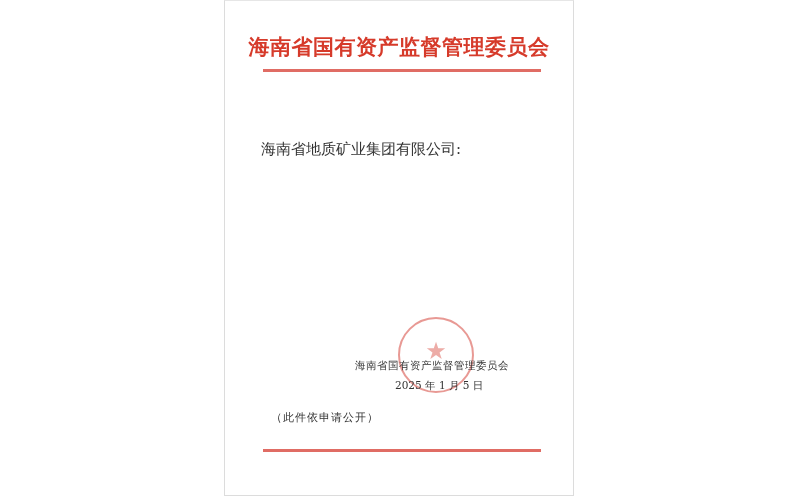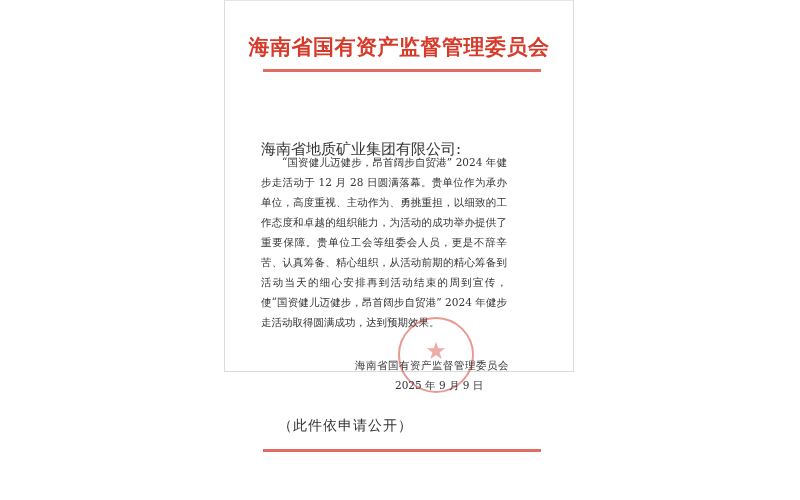--- a/index.html
+++ b/index.html
@@ -6,21 +6,21 @@
   body {
     width: 800px; height: 500px;
     background: #ffffff;
     position: relative;
     overflow: hidden;
     font-family: "DejaVu Serif", "Liberation Serif", serif;
   }
   .page {
     position: absolute;
     left: 224px; top: 0px;
-    width: 350px; height: 372px;
+    width: 350px; height: 496px;
     background: #ffffff;
     border: 1px solid #dcdcdc;
     border-top: 1px solid #e6e6e6;
     box-sizing: border-box;
   }
   .header-title {
     position: absolute;
     left: 0; width: 100%;
     top: 33px;
     text-align: center;
@@ -100,43 +100,41 @@
     letter-spacing: 0.5px;
   }
   .date {
     position: absolute;
     left: 170px; top: 378px;
     font-size: 10.5px;
     color: #333;
   }
   .note {
     position: absolute;
-    left: 53px; top: 409px;
-    font-size: 14px;
+    left: 46px; top: 409px;
+    font-size: 11px;
     color: #333;
     letter-spacing: 1px;
-    margin-top: 7px;
   }
 </style>
 </head>
 <body>
 
 <div class="page">
   <div class="header-title">海南省国有资产监督管理委员会</div>
   <div class="red-rule top"></div>
 
 
   <div class="salutation">海南省地质矿业集团有限公司:</div>
 
-  <p class="body-text para1">“国资健儿迈健步，昂首阔步自贸港” 2024 年健步走活动于 12 月 28 日圆满落幕。贵单位作为承办单位，高度重视、主动作为、勇挑重担，以细致的工作态度和卓越的组织能力，为活动的成功举办提供了重要保障。贵单位工会等组委会人员，更是不辞辛苦、认真筹备、精心组织，从活动前期的精心筹备到活动当天的细心安排再到活动结束的周到宣传，使“国资健儿迈健步，昂首阔步自贸港” 2024 年健步走活动取得圆满成功，达到预期效果。</p>
 
   <div class="seal">
     <div class="seal-ring-text"></div>
     <div class="seal-star">★</div>
   </div>
 
   <div class="signature">海南省国有资产监督管理委员会</div>
-  <div class="date">2025 年 9 月 9 日</div>
+  <div class="date">2025 年 1 月 5 日</div>
 
   <div class="note">（此件依申请公开）</div>
 
   <div class="red-rule bottom"></div>
 </div>
 
 </body></html>

